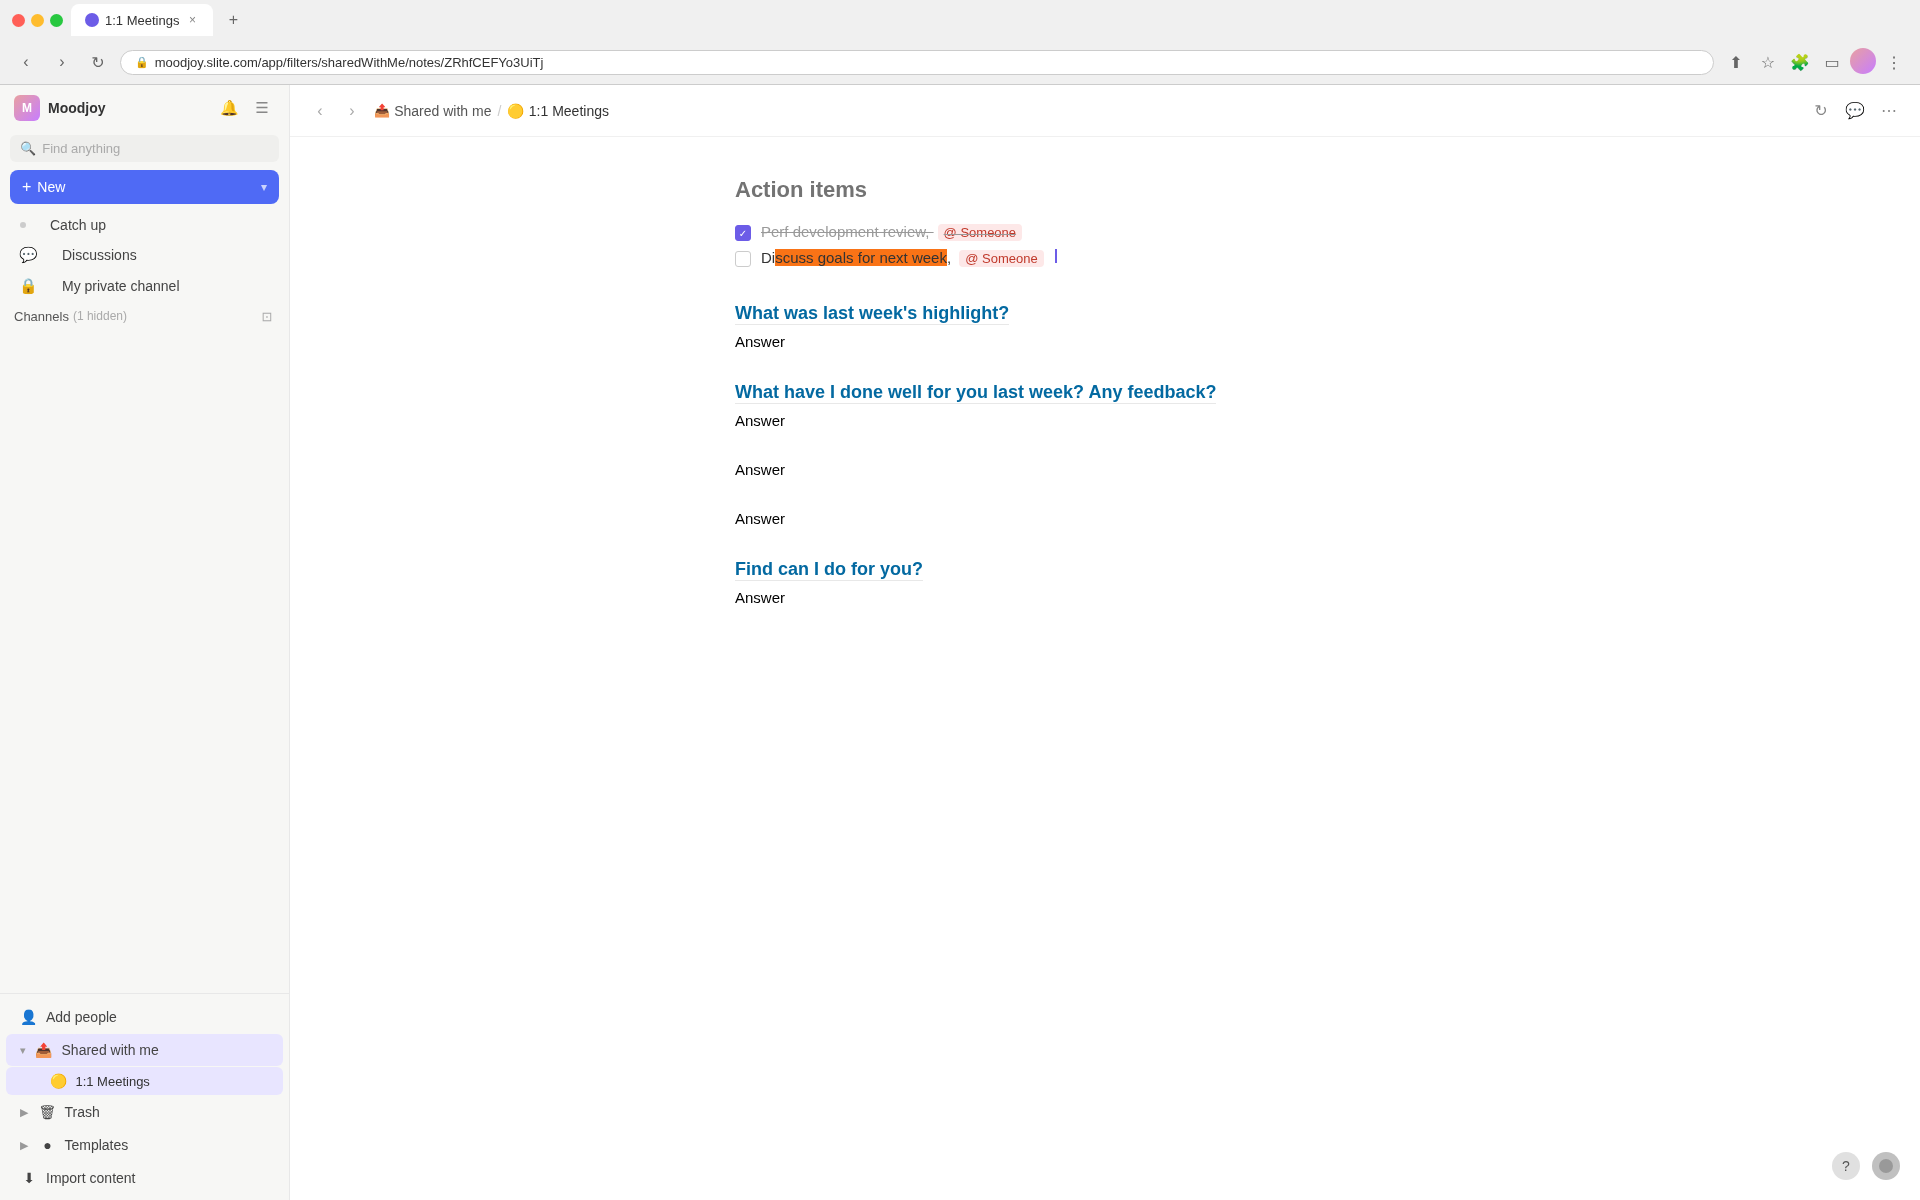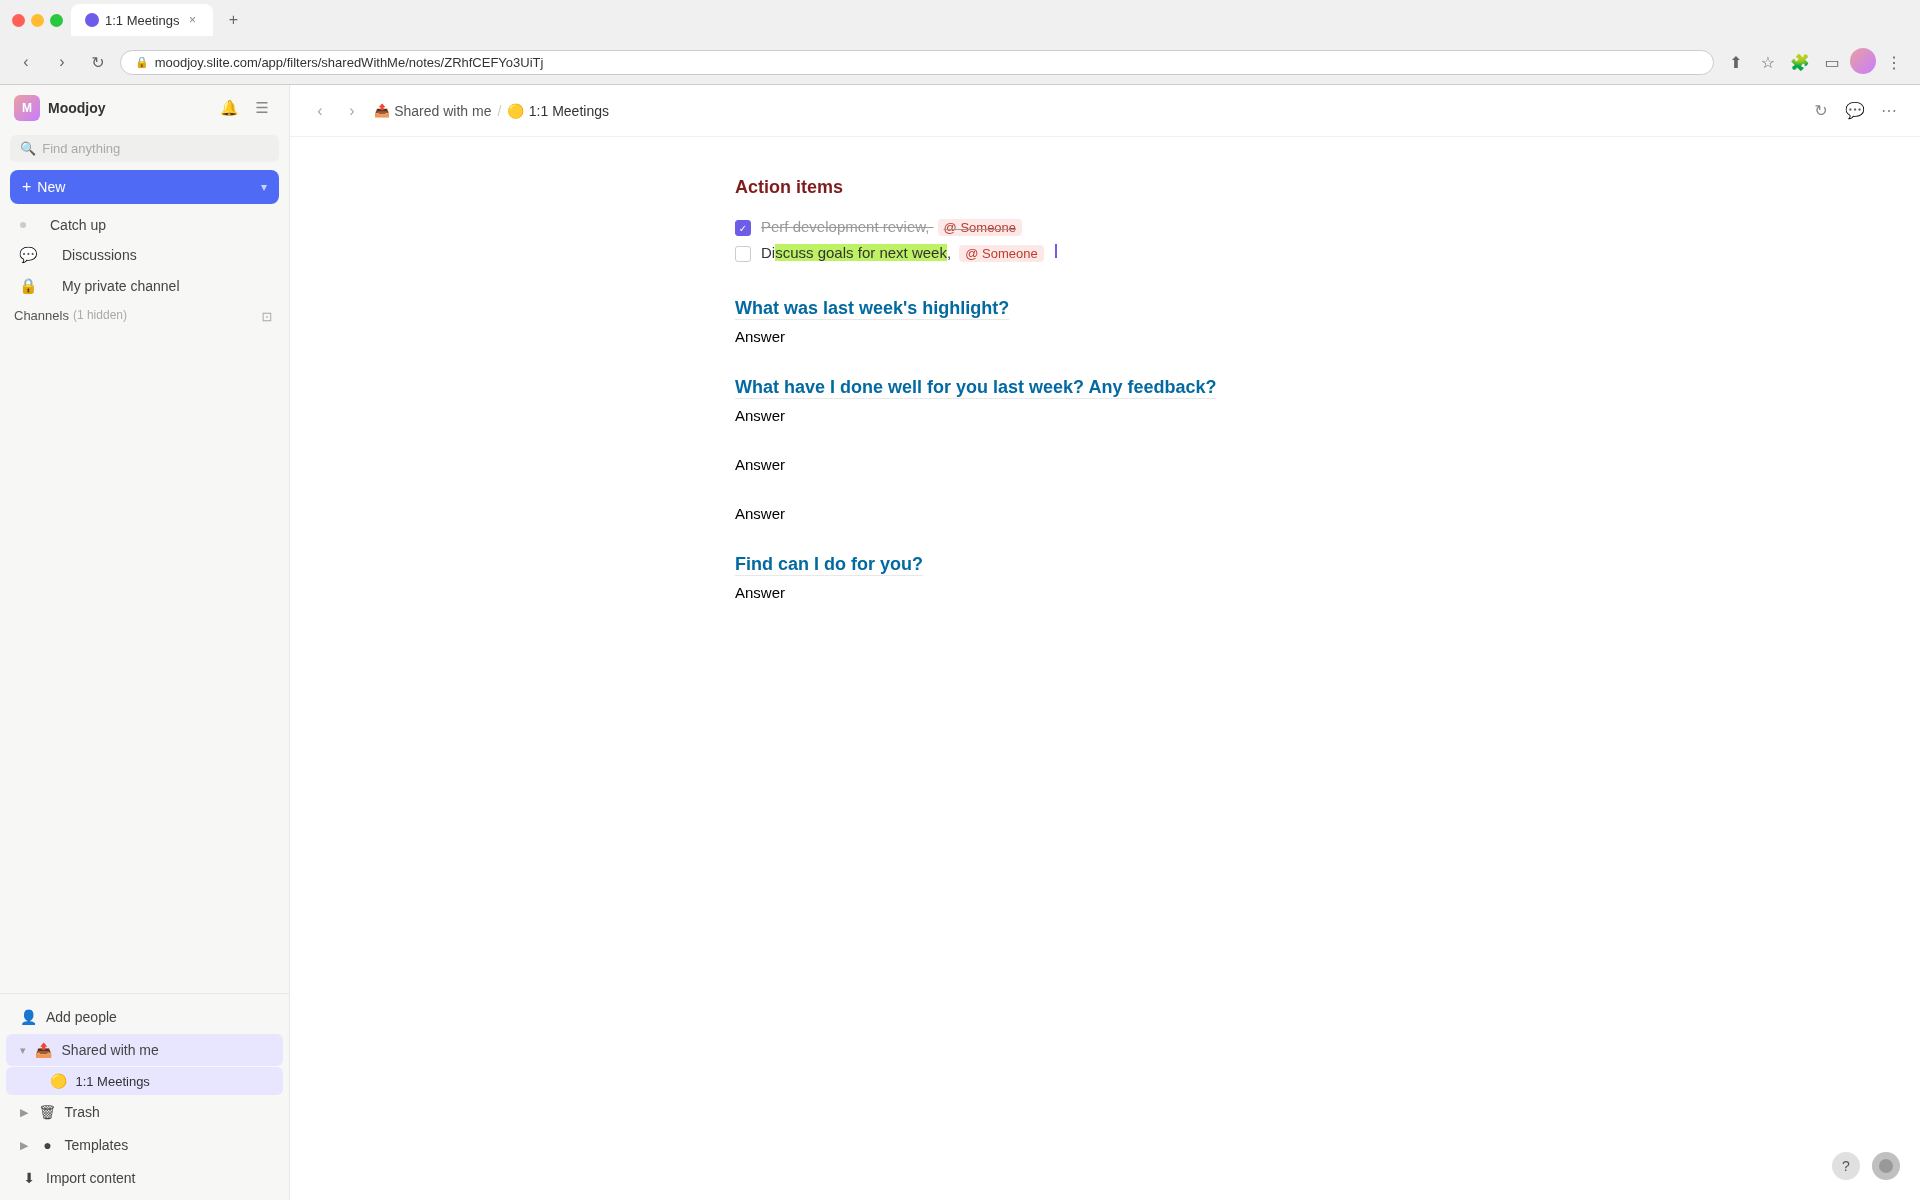--- a/index.html
+++ b/index.html
@@ -47,21 +47,21 @@
 
     .sidebar-nav { flex: 1; overflow-y: auto; padding-bottom: 10px; }
     .sidebar-nav::-webkit-scrollbar { width: 4px; }
     .sidebar-nav::-webkit-scrollbar-thumb { background: #ccc; border-radius: 2px; }
 
     .nav-item { display: flex; align-items: center; gap: 24px; padding: 6px 14px; cursor: pointer; border-radius: 6px; margin: 1px 6px; color: #444; font-size: 14px; }
     .nav-item-icon { width: 18px; height: 18px; display: flex; align-items: center; justify-content: center; font-size: 15px; }
     .nav-item-label { flex: 1; }
     .nav-item-dot { width: 6px; height: 6px; border-radius: 50%; background: #ccc; }
 
-    .channels-header { display: flex; padding: 6px 14px; cursor: pointer; color: #555; font-size: 13px; font-weight: 500; }
+    .channels-header { display: flex; align-items: center; padding: 6px 14px; cursor: pointer; color: #555; font-size: 13px; font-weight: 500; }
     .channels-icon { width: 16px; height: 16px; display: flex; align-items: center; justify-content: center; margin-left: auto; color: #aaa; }
 
     .sidebar-footer { padding: 6px 0; border-top: 1px solid #e8e8e8; }
     .footer-item { display: flex; align-items: center; gap: 8px; padding: 7px 14px; cursor: pointer; color: #444; font-size: 14px; border-radius: 6px; margin: 1px 6px; }
     .footer-item.active { background: #e8e5ff; }
     .footer-item-icon { width: 18px; height: 18px; display: flex; align-items: center; justify-content: center; font-size: 14px; }
     .shared-sub-item { display: flex; align-items: center; gap: 8px; padding: 6px 14px 6px 44px; cursor: pointer; color: #333; font-size: 13px; border-radius: 6px; margin: 1px 6px; background: #e8e5ff; }
     .shared-sub-item-icon { font-size: 14px; }
 
     
@@ -74,31 +74,31 @@
     .breadcrumb-item { display: flex; align-items: center; gap: 4px; cursor: pointer; }
     .breadcrumb-icon { font-size: 13px; }
     .breadcrumb-current { font-weight: 500; color: #333; display: flex; align-items: center; gap: 4px; }
     .toolbar-actions { margin-left: auto; display: flex; gap: 4px; }
     .toolbar-action-btn { width: 30px; height: 30px; display: flex; align-items: center; justify-content: center; color: #888; cursor: pointer; border-radius: 4px; font-size: 16px; }
 
     .content { flex: 1; overflow-y: auto; padding: 40px 80px; max-width: 900px; margin: 0 auto; width: 100%; }
     .content::-webkit-scrollbar { width: 6px; }
     .content::-webkit-scrollbar-thumb { background: #ddd; border-radius: 3px; }
 
-    .doc-section-title { font-size: 18px; font-weight: 700; color: #7f1d1d; margin-bottom: 16px; }
+    .doc-section-title { font-size: 22px; font-weight: 700; color: #737373; margin-bottom: 16px; }
     .action-items { margin-bottom: 32px; }
 
     .task-item { display: flex; align-items: flex-start; gap: 10px; padding: 4px 0; font-size: 15px; }
     .task-checkbox { width: 16px; height: 16px; border: 1px solid #ccc; border-radius: 3px; flex-shrink: 0; margin-top: 2px; display: flex; align-items: center; justify-content: center; }
     .task-checkbox.checked { background: #6c5ce7; border-color: #6c5ce7; color: white; font-size: 10px; }
     .task-text { color: #333; }
     .task-text.completed { color: #999; text-decoration: line-through; }
     .task-mention { background: #fde8e8; color: #c0392b; border-radius: 4px; padding: 1px 6px; font-size: 13px; margin-left: 4px; }
     .task-mention.highlight { background: #fde8e8; }
-    .task-selected-text { background: #bef264; }
+    .task-selected-text { background: #f97316; }
     .task-cursor { display: inline-block; width: 2px; height: 14px; background: #6c5ce7; vertical-align: middle; margin-left: 1px; }
 
     .question-block { margin-bottom: 32px; }
     .question-text { font-size: 18px; font-weight: 700; color: #0369a1; margin-bottom: 8px; border-bottom: 1px solid #e8e8e8; display: inline-block; }
     .answer-placeholder { font-size: 15px; color: #000000; }
   </style>
 </head>
 <body>
 
 <div class="browser-chrome">

